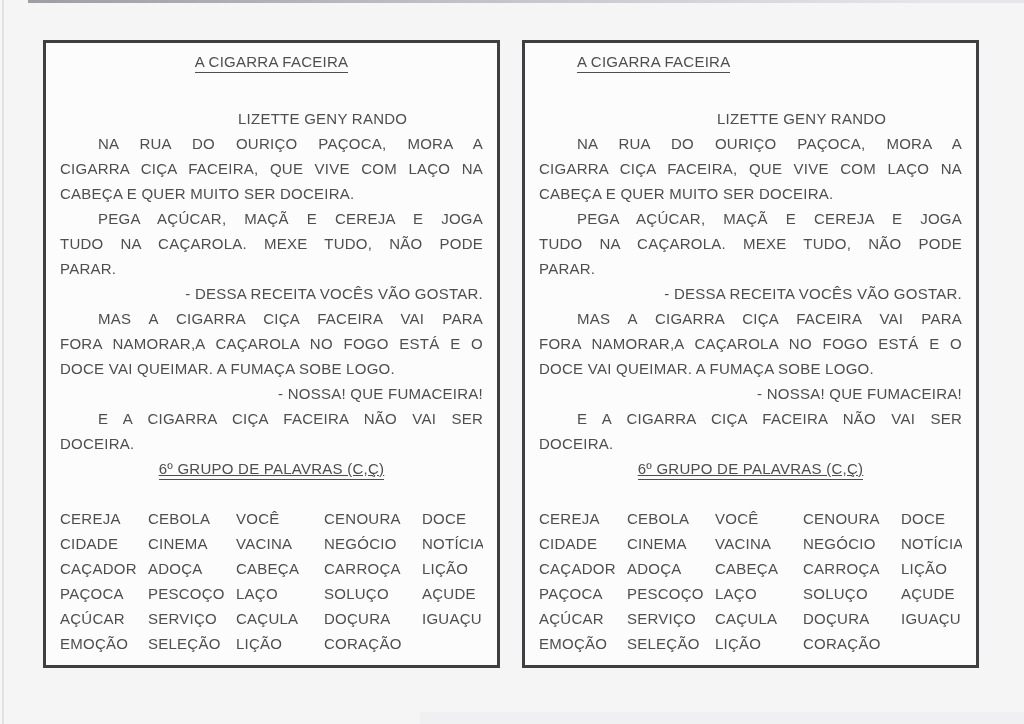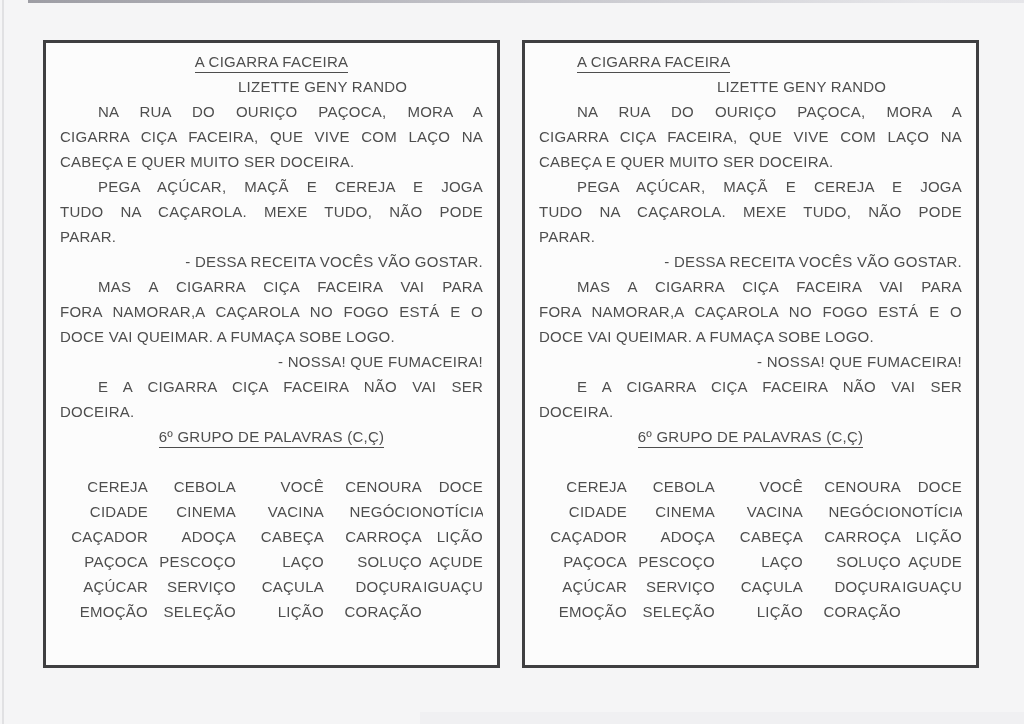--- a/index.html
+++ b/index.html
@@ -53,28 +53,27 @@
     overflow:hidden;
   }
   .line.justify{
     text-align:justify;
     text-align-last:justify;
   }
   .line.indent{padding-left:38px;text-align:right;}
   .title-line{white-space:nowrap;}
   .panel.title-center .title-line{text-align:center;}
   .panel.title-left .title-line{text-align:left;padding-left:38px;}
-  .author-line{padding-left:178px;white-space:nowrap;}
-  .heading-line{text-align:center;white-space:nowrap;}
+  .author-line{padding-left:178px;white-space:nowrap;margin-top:32px;}
+  .heading-line{text-align:center;white-space:nowrap;text-decoration:underline;}
   .u{border-bottom:1.5px solid currentColor;padding-bottom:2px;}
   .spacer{height:25px;}
   .word-grid{
     display:grid;
     grid-template-columns:88px 88px 88px 98px auto;
-    text-align:right;
   }
   .word-grid .word{
     height:25px;line-height:25px;white-space:nowrap;overflow:hidden;
   }
 </style>
 </head>
 <body>
 
 <div class="artifact-top"></div>
 <div class="artifact-left"></div>

